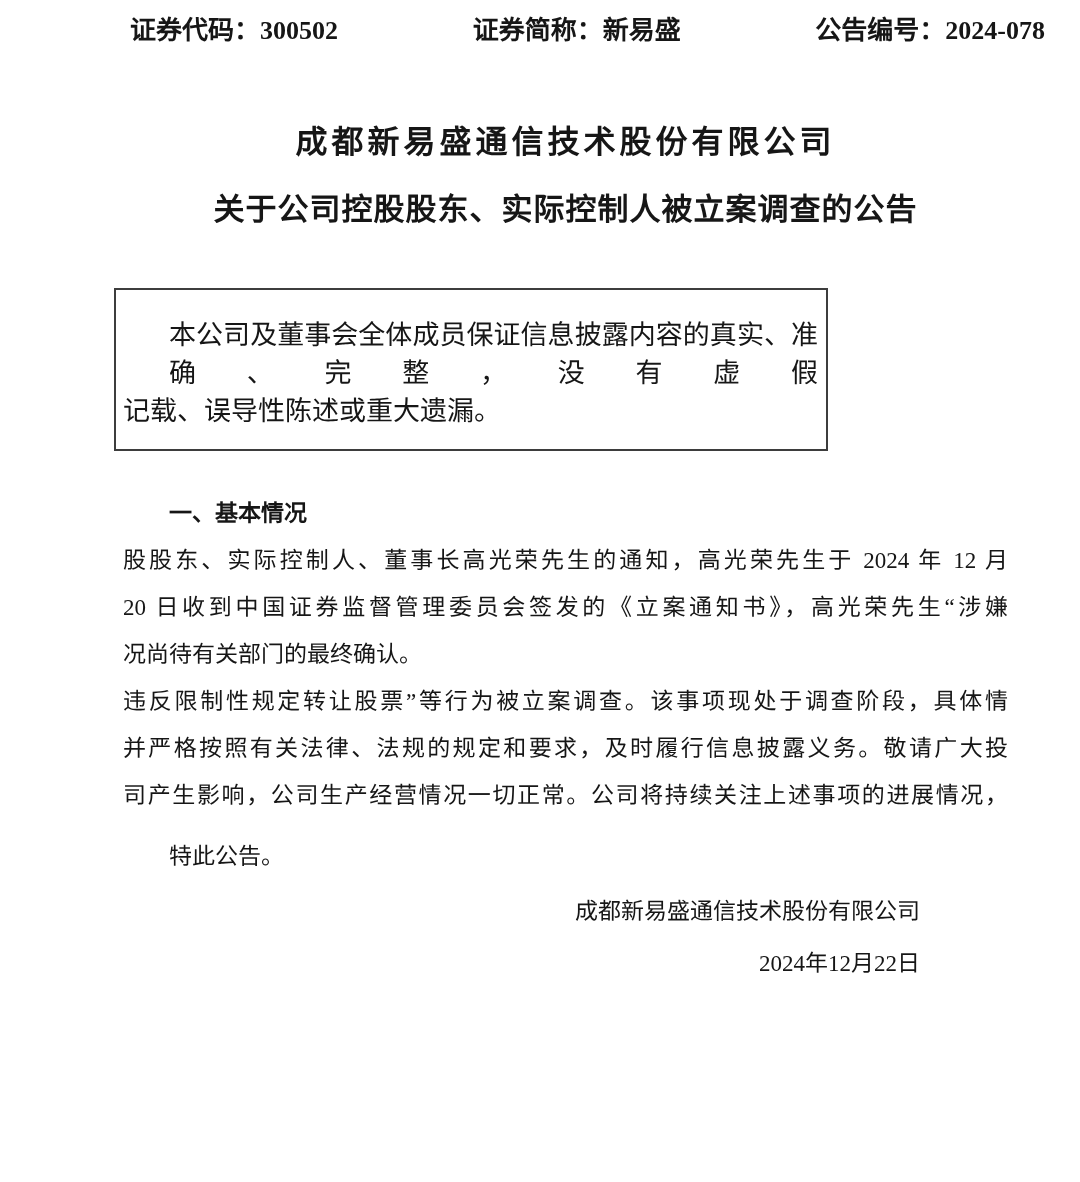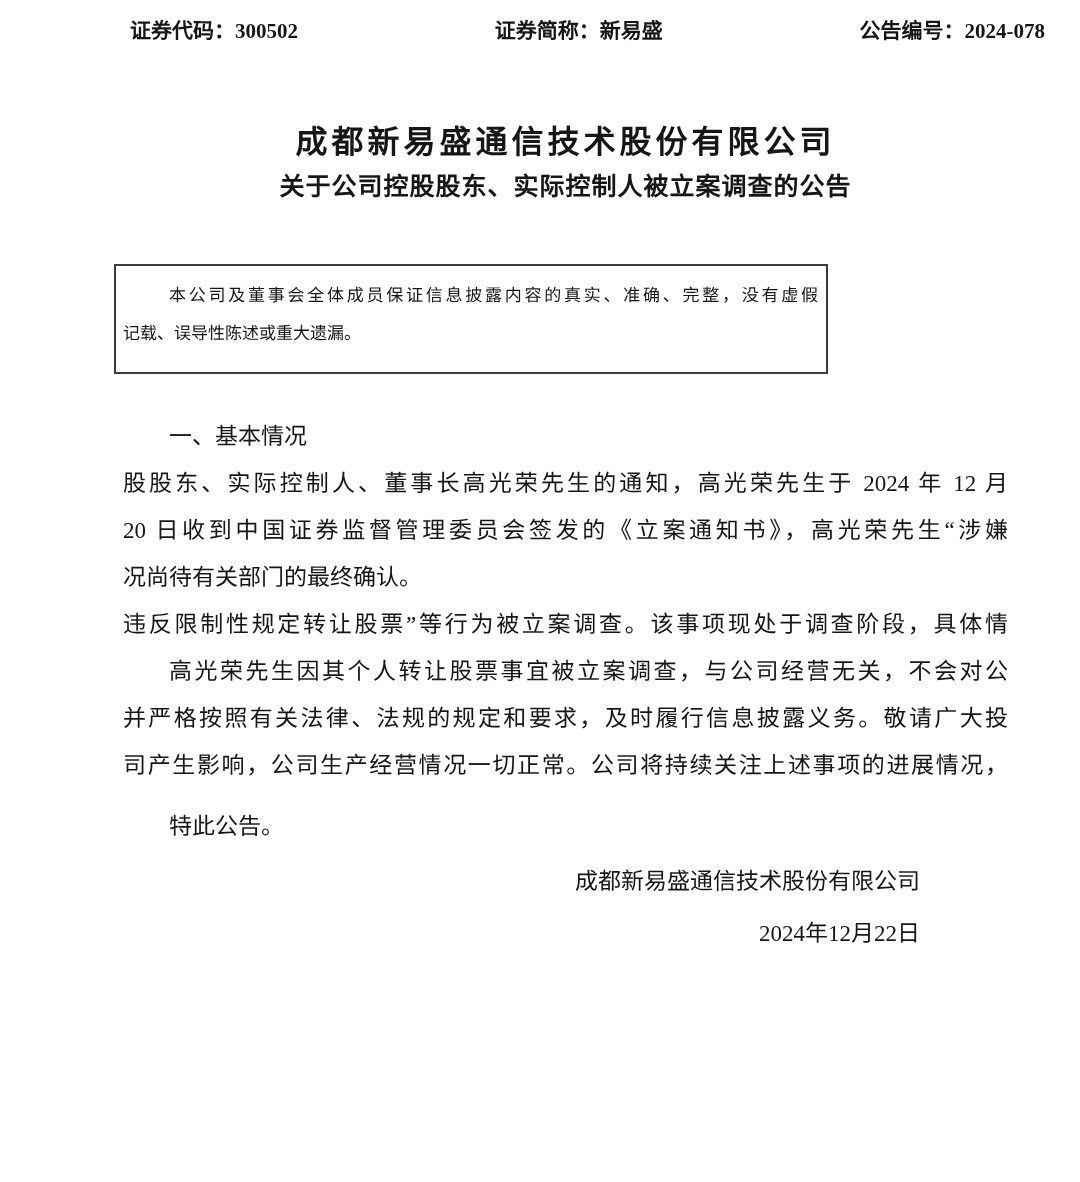--- a/index.html
+++ b/index.html
@@ -13,55 +13,55 @@
     font-family: "Liberation Serif", "DejaVu Serif", serif;
     overflow: hidden;
   }
   
   .doc-header {
     display: flex;
     justify-content: space-between;
     margin: 0 35px 0 130px;
     padding-top: 16px;
     font-weight: 700;
-    font-size: 21px;
+    font-size: 26px;
     line-height: 30px;
     white-space: nowrap;
   }
   
   .titles {
     margin-left: 123px;
     width: 885px;
     text-align: center;
     font-family: "Liberation Sans", "DejaVu Sans", sans-serif;
     font-weight: 700;
   }
   .title-company { margin-top: 74px; font-size: 32px; line-height: 44px; letter-spacing: 4px; }
-  .title-subject { font-size: 25px; line-height: 44px; letter-spacing: 1px; }
+  .title-subject { margin-top: 24px; font-size: 31px; line-height: 44px; letter-spacing: 1px; }
   
   .disclaimer-box {
     box-sizing: border-box;
     margin-left: 114px;
     margin-top: 56px;
     width: 714px;
     border: 2px solid #3d3d3d;
-    padding: 11px 8px 19px 7px;
-    font-size: 17px;
+    padding: 26px 8px 19px 7px;
+    font-size: 27px;
   }
   .disclaimer-box .dline { line-height: 38px; }
   
   .body-col {
     margin-left: 123px;
     width: 885px;
     margin-top: 39px;
     font-size: 23px;
   }
   .sec-heading {
     font-family: "Liberation Sans", "DejaVu Sans", sans-serif;
-    font-weight: 400;
+    font-weight: 700;
     font-size: 23px;
     line-height: 47px;
     height: 47px;
     padding-left: 46px;
     box-sizing: border-box;
   }
   .bline { line-height: 47px; height: 47px; box-sizing: border-box; }
   .just  { text-align: justify; text-align-last: justify; }
   .indent { padding-left: 46px; }
   .closing { margin-top: 14px; line-height: 47px; height: 47px; padding-left: 46px; }
@@ -96,21 +96,20 @@
   </div>
 
   <div class="body-col">
 
     <div class="sec-heading">一、基本情况</div>
     <div class="bline just">股股东、实际控制人、董事长高光荣先生的通知，高光荣先生于 2024 年 12 月</div>
     <div class="bline just">20 日收到中国证券监督管理委员会签发的《立案通知书》，高光荣先生“涉嫌</div>
     <div class="bline">况尚待有关部门的最终确认。</div>
     <div class="bline just">违反限制性规定转让股票”等行为被立案调查。该事项现处于调查阶段，具体情</div>
 
-    <div class="bline just indent">高光荣先生因其个人转让股票事宜被立案调查，与公司经营无关，不会对公</div>
     <div class="bline just">并严格按照有关法律、法规的规定和要求，及时履行信息披露义务。敬请广大投</div>
     <div class="bline just">司产生影响，公司生产经营情况一切正常。公司将持续关注上述事项的进展情况，</div>
 
     <div class="closing">特此公告。</div>
 
     <div class="signature">
       <div class="sline">成都新易盛通信技术股份有限公司</div>
       <div class="sline">2024年12月22日</div>
     </div>
 

